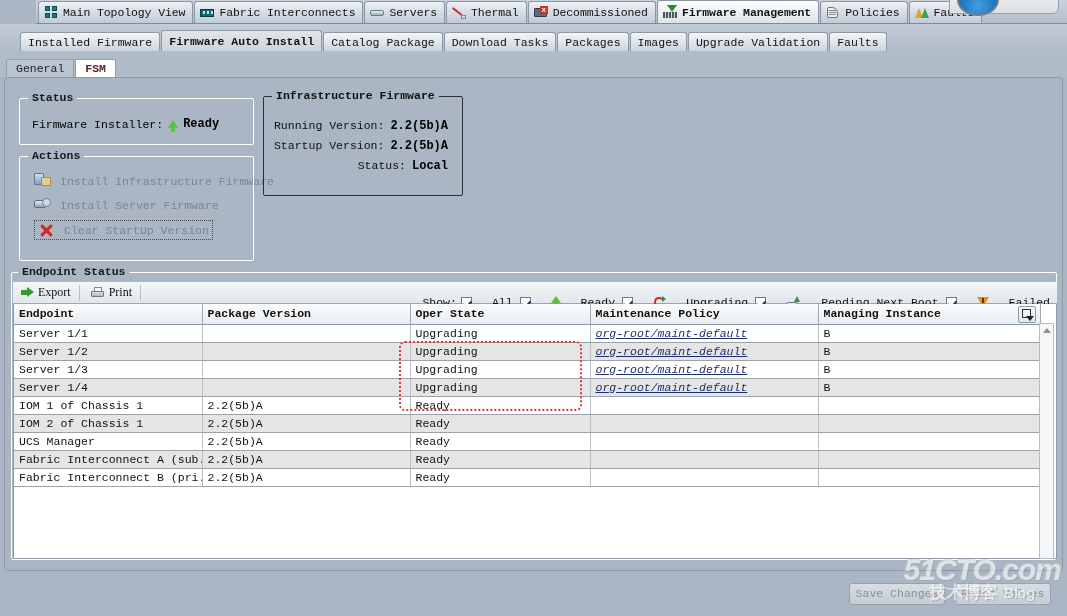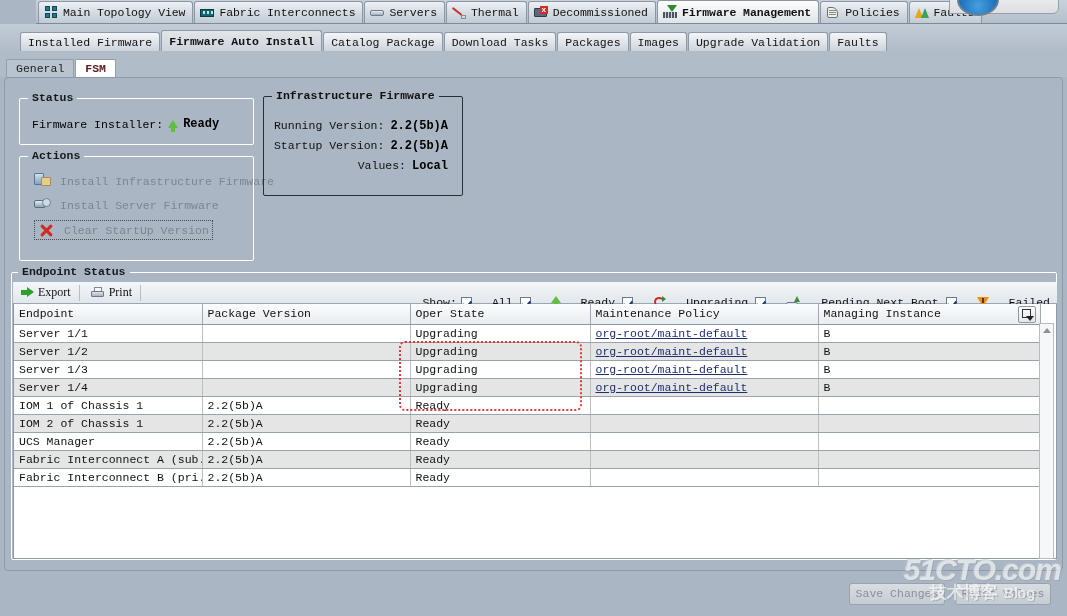--- a/index.html
+++ b/index.html
@@ -339,37 +339,37 @@
     background:#ffffff; border:1px solid #8e9aa6; border-top:none;
     overflow:hidden;
   }
   table.epts { border-collapse:collapse; width:1026px; table-layout:fixed; }
   table.epts th {
     background: linear-gradient(to bottom,#fbfcfd 0%,#e8ecf0 100%);
     border-right:1px solid #9fa9b3;
     border-bottom:1px solid #8e99a4;
     text-align:left;
     font-family:"Liberation Mono","DejaVu Sans Mono",monospace;
-    font-size:11.5px; font-weight:normal; color:#111;
+    font-size:11.5px; font-weight:bold; color:#111;
     padding:3px 5px;
     height:20px;
   }
   table.epts td {
     border-right:1px solid #b9bfc5;
     border-bottom:1px solid #9aa2aa;
     font-family:"Liberation Mono","DejaVu Sans Mono",monospace;
     font-size:11.5px; color:#111;
     padding:2px 5px;
     height:18px;
     white-space:nowrap; overflow:hidden;
   }
   table.epts tr.odd td { background:#ffffff; }
   table.epts tr.even td { background:#e5e5e5; }
   td.mp a {
-    color:#1e2f6e; text-decoration:underline; cursor:pointer;
+    color:#1e2f6e; text-decoration:underline; cursor:pointer;font-style:italic;
   }
   .leftbar {
     position:absolute; left:1px; top:31px; width:3px; height:255px;
     background:linear-gradient(to right,#8c98a4,#cdd4da);
   }
 
   
   .colchooser {
     position:absolute; right:20px; top:33px; width:18px;height:17px;
     background:linear-gradient(to bottom,#fbfcfd,#e2e7ec);
@@ -581,21 +581,21 @@
       <div class="legend">Infrastructure Firmware</div>
       <div class="infra-line" id="inf-1">
         <span class="lbl">Running Version:</span>
         <span class="val">2.2(5b)A</span>
       </div>
       <div class="infra-line" id="inf-2">
         <span class="lbl">Startup Version:</span>
         <span class="val">2.2(5b)A</span>
       </div>
       <div class="infra-line" id="inf-3">
-        <span class="lbl">Values:</span>
+        <span class="lbl">Status:</span>
         <span class="val">Local</span>
       </div>
     </div>
 
     <div class="group" id="grp-endpoint">
       <div class="legend">Endpoint Status</div>
 
       <div class="toolbar">
         <div class="tb-btn">
           <span class="ic-export">

